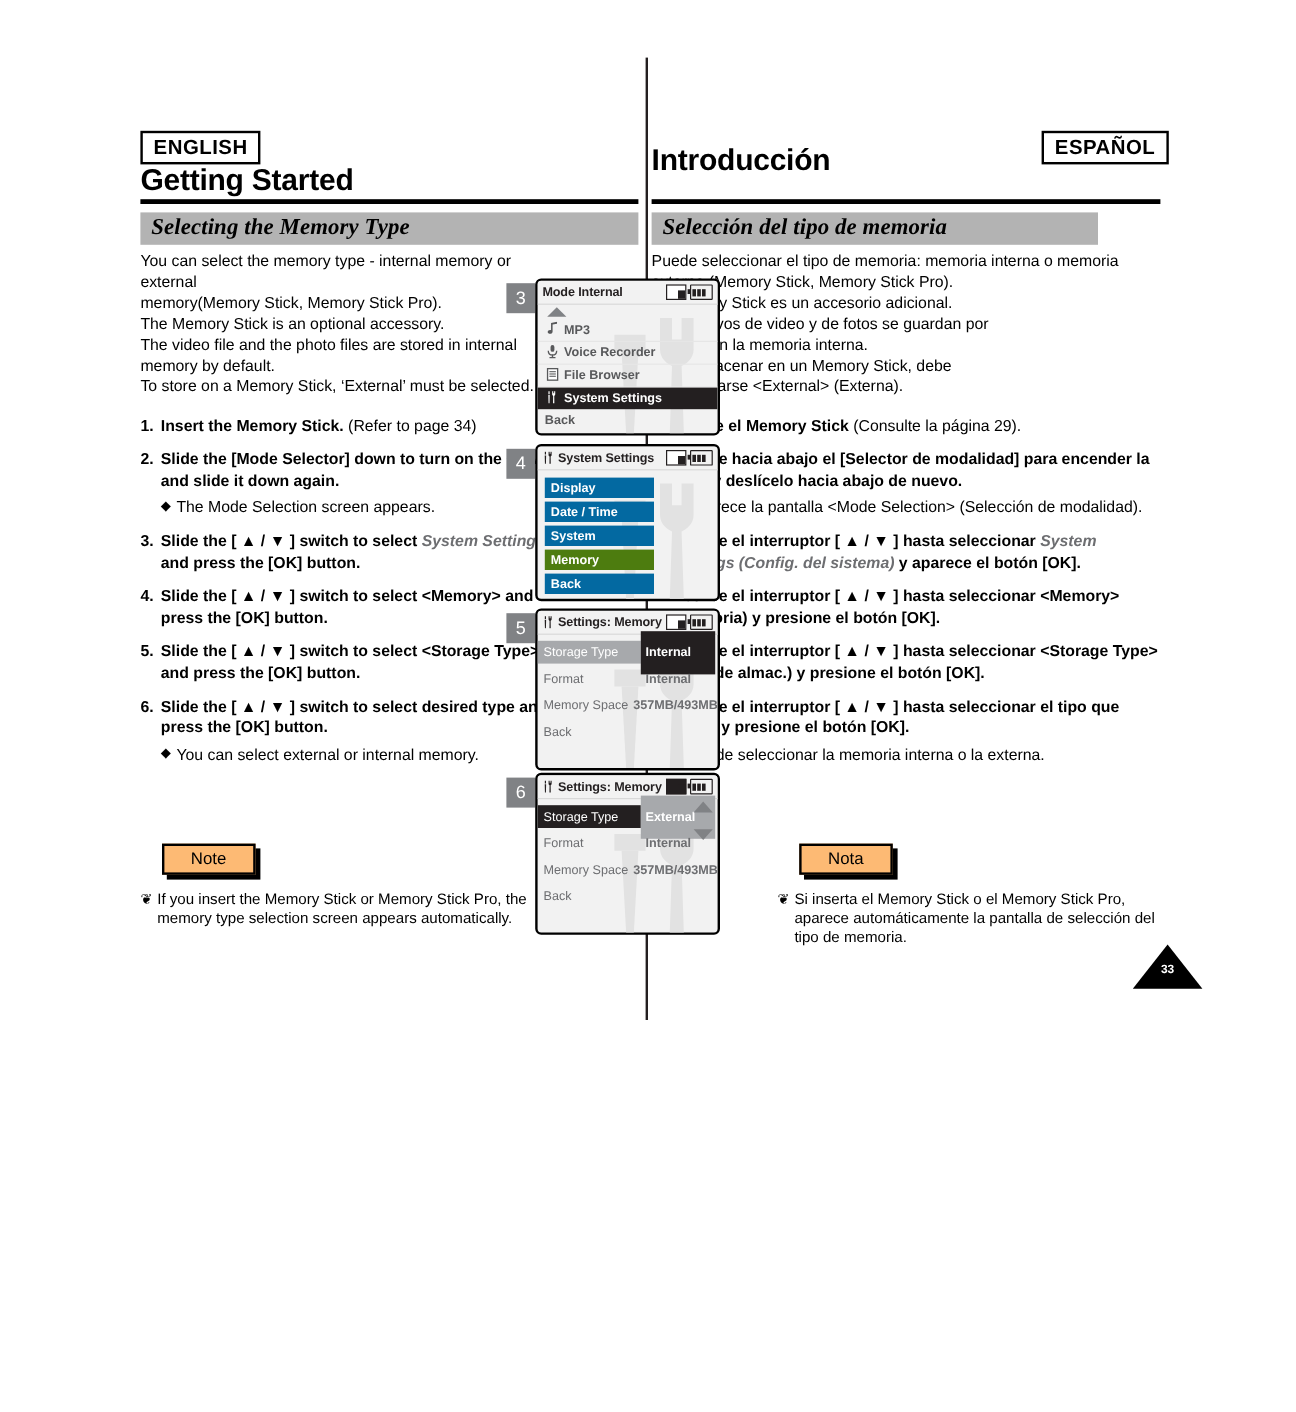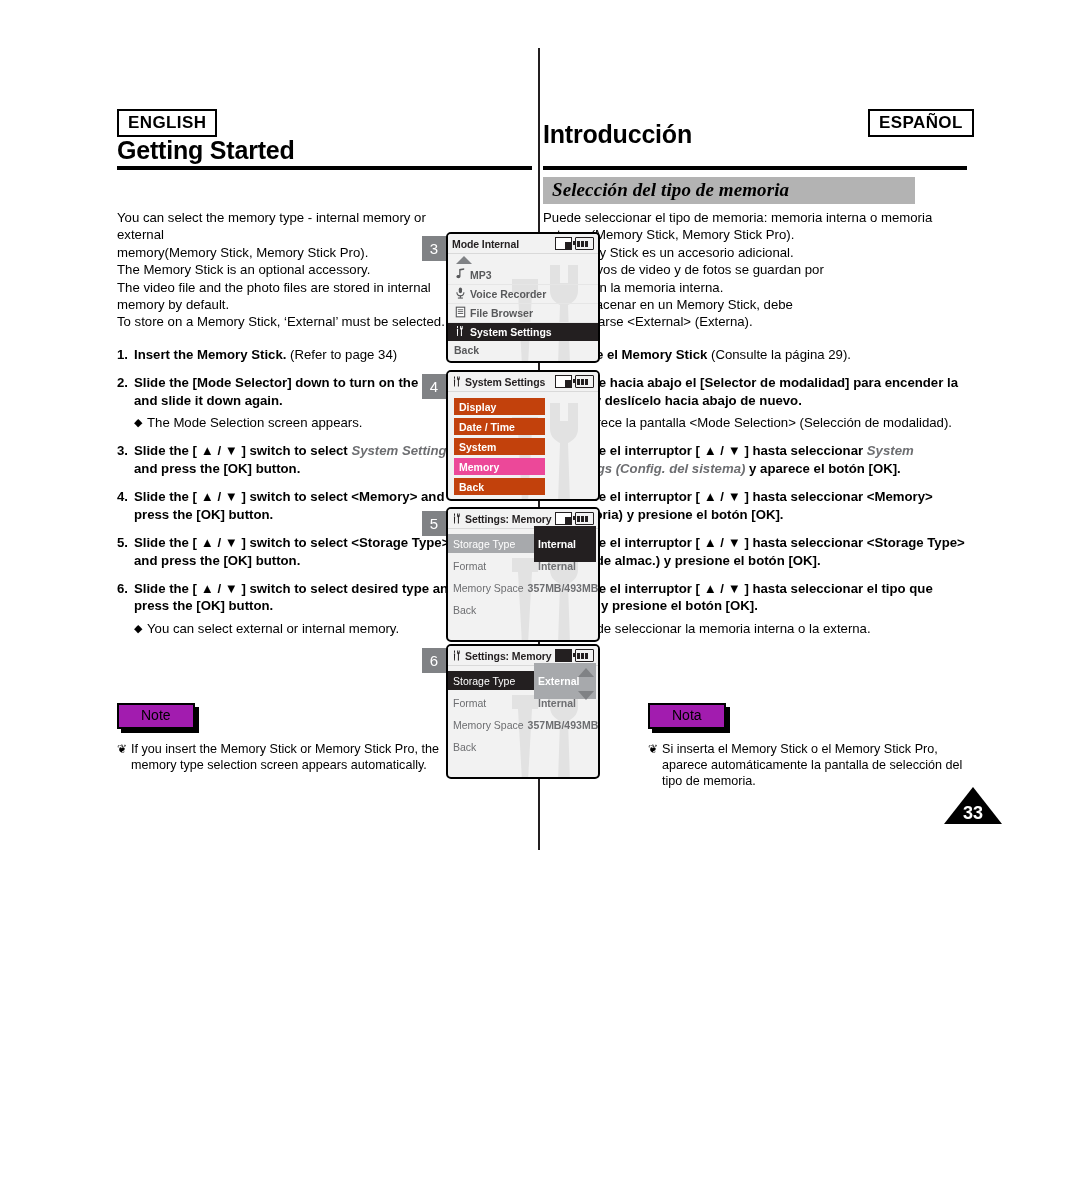--- a/index.html
+++ b/index.html
@@ -135,24 +135,25 @@
 
   
   .note-wrap { position: absolute; }
   #note-en { left: 117px; top: 703px; width: 340px; }
   #note-es { left: 648px; top: 703px; width: 330px; }
 
   .note-tab {
     position: relative;
     display: inline-block;
     border: 2px solid #000;
-    background: #a21caf;
+    background: #fdba74;
     font-size: 14px;
     padding: 2px 22px 3px 22px;
     line-height: 17px;
+    margin-left: 18px;
     box-shadow: 4px 4px 0 0 #000;
   }
   .note-items {
     margin-top: 12px;
     font-size: 12.6px;
     line-height: 16.2px;
   }
   .note-item { display: flex; }
   .note-item .clover {
     flex: 0 0 14px;
@@ -176,21 +177,21 @@
     border-right: 29px solid transparent;
     border-bottom: 37px solid #000;
   }
   #page-badge .pnum {
     position: absolute;
     left: 0;
     top: 16px;
     width: 58px;
     text-align: center;
     color: #fff;
-    font-size: 18px;
+    font-size: 10px;
     font-weight: bold;
   }
 
   
   .shot {
     position: absolute;
     width: 154px;
   }
   .shot-num {
     position: absolute;
@@ -320,33 +321,33 @@
     text-align: center;
     line-height: 1;
   }
   .ms-label { white-space: nowrap; }
 
   
   .set-list { padding: 6px 0 6px 6px; }
   .set-btn {
     width: 86px;
     height: 17px;
-    background: #c2410c;
+    background: #0369a1;
     color: #fff;
     font-size: 10.5px;
     font-weight: bold;
     display: flex;
     align-items: center;
     padding-left: 5px;
     margin-bottom: 3px;
     position: relative;
     z-index: 2;
   }
   .set-btn.hl {
-    background: #ec4899;
+    background: #4d7c0f;
     color: #fff;
   }
 
   
   .mem-list { padding: 5px 0 0 0; position: relative; }
   .mem-row {
     height: 19px;
     display: flex;
     align-items: center;
     margin-bottom: 3px;
@@ -419,20 +420,23 @@
 
   <div class="lang-tag" id="lang-en">ENGLISH</div>
   <div class="lang-tag" id="lang-es">ESPAÑOL</div>
 
   <div class="chapter-title" id="title-en">Getting Started</div>
   <div class="chapter-title" id="title-es">Introducción</div>
 
   <div class="title-rule" id="rule-en"></div>
   <div class="title-rule" id="rule-es"></div>
 
+  <div class="section-bar" id="secbar-en">
+    <span class="sec-text">Selecting the Memory Type</span>
+  </div>
   <div class="section-bar" id="secbar-es">
     <span class="sec-text">Selección del tipo de memoria</span>
   </div>
 
   <div class="col" id="col-en">
     <div class="intro">
       <p>You can select the memory type - internal memory or external
 memory(Memory Stick, Memory Stick Pro).
 The Memory Stick is an optional accessory.
 The video file and the photo files are stored in internal

